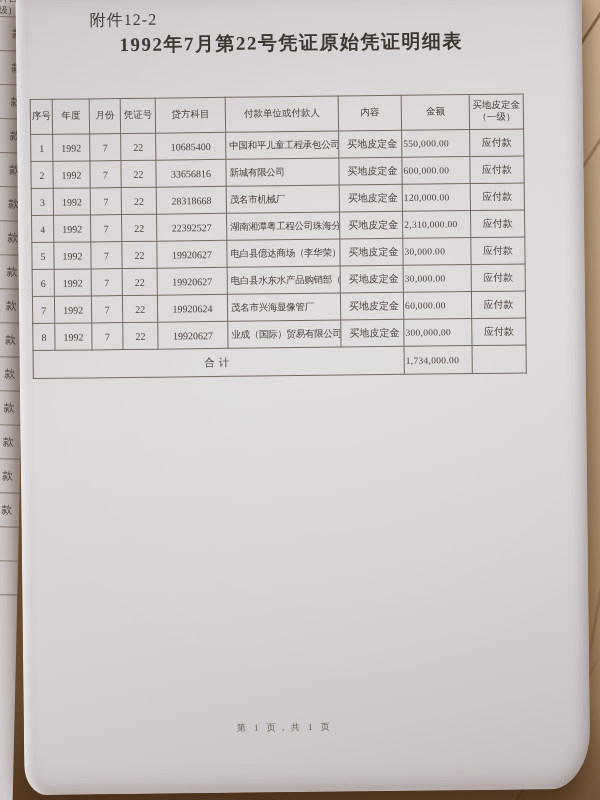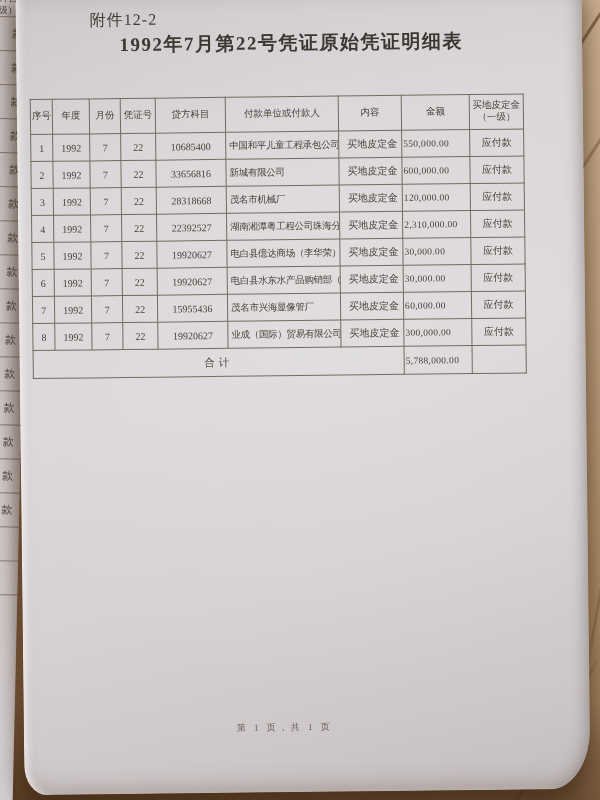--- a/index.html
+++ b/index.html
@@ -192,41 +192,41 @@
           <td class="name">电白县水东水产品购销部（杨遂才）</td>
           <td class="content-col">买地皮定金</td>
           <td class="amt">30,000.00</td>
           <td class="ctr">应付款</td>
         </tr>
         <tr>
           <td class="ctr">7</td>
           <td class="ctr">1992</td>
           <td class="ctr">7</td>
           <td class="ctr">22</td>
-          <td class="ctr">15955436</td>
+          <td class="ctr">19920624</td>
           <td class="name">茂名市兴海显像管厂</td>
           <td class="content-col">买地皮定金</td>
           <td class="amt">60,000.00</td>
           <td class="ctr">应付款</td>
         </tr>
         <tr>
           <td class="ctr">8</td>
           <td class="ctr">1992</td>
           <td class="ctr">7</td>
           <td class="ctr">22</td>
           <td class="ctr">19920627</td>
           <td class="name">业成（国际）贸易有限公司</td>
           <td class="content-col">买地皮定金</td>
           <td class="amt">300,000.00</td>
           <td class="ctr">应付款</td>
         </tr>
       </tbody>
     <tfoot>
       <tr>
         <td colspan="7" class="ctr total-label">合计</td>
-        <td class="amt">5,788,000.00</td>
+        <td class="amt">1,734,000.00</td>
         <td></td>
       </tr>
     </tfoot>
   </table>
 
   <div class="footer">第 1 页，共 1 页</div>
 </div>
 
 </body></html>

